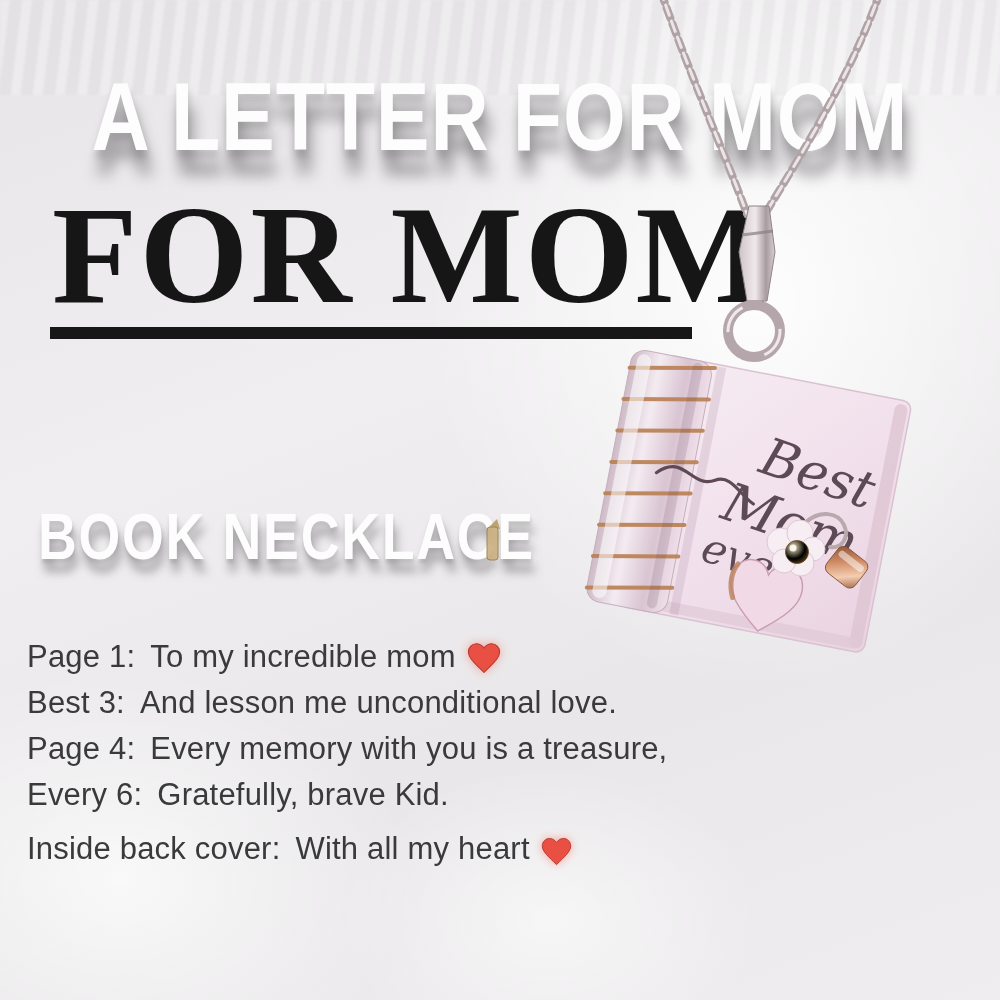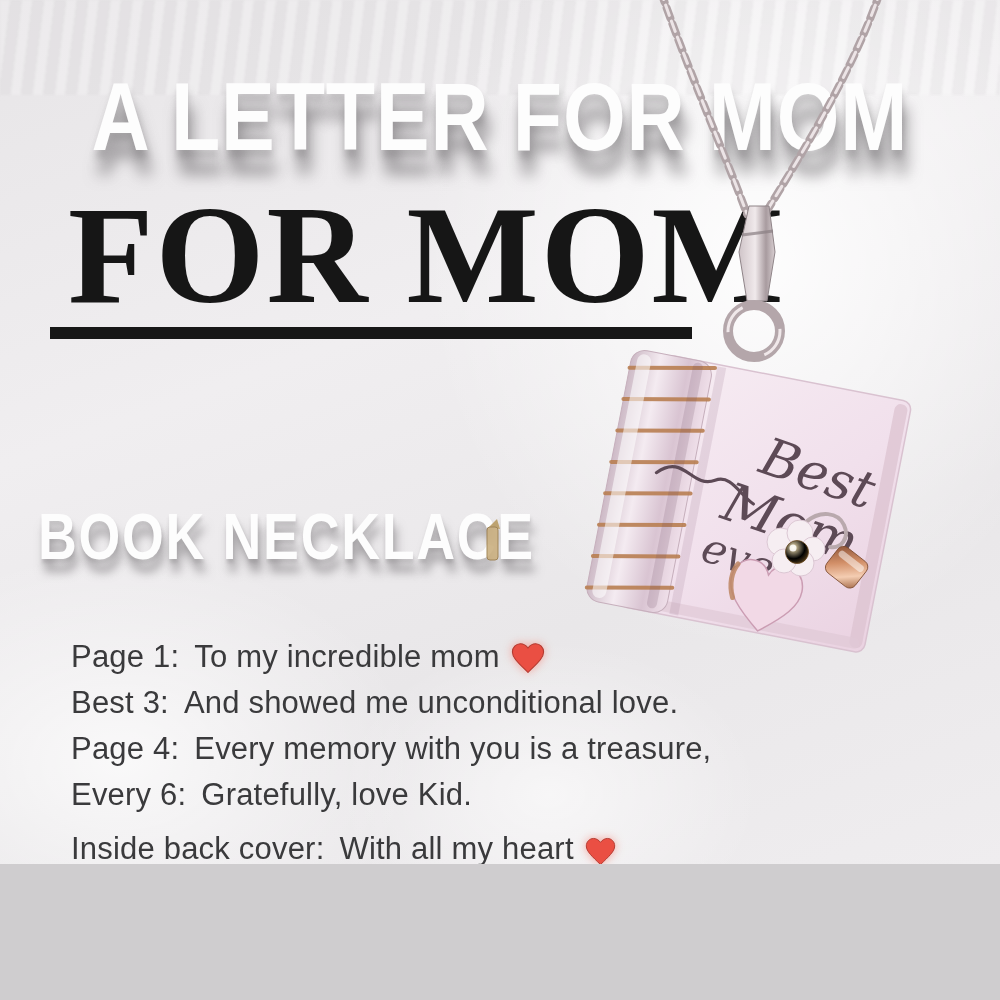--- a/index.html
+++ b/index.html
@@ -1,54 +1,54 @@
 <!DOCTYPE html>
 <html><head>
 <meta charset="utf-8">
 <style>
   html,body{margin:0;padding:0;background:#cfcdcf;}
   .canvas{
-    position:relative;width:1000px;height:864px;overflow:hidden;
+    position:relative;width:1000px;height:1000px;overflow:hidden;
     font-family:"Liberation Sans",sans-serif;
     background:
       radial-gradient(ellipse 480px 560px at 76% 30%, rgba(255,255,255,.9), rgba(255,255,255,0) 70%),
       radial-gradient(ellipse 420px 300px at 12% 88%, rgba(255,255,255,.75), rgba(255,255,255,0) 70%),
       radial-gradient(ellipse 300px 220px at 55% 92%, rgba(255,255,255,.6), rgba(255,255,255,0) 70%),
       linear-gradient(160deg,#e7e5e7 0%,#f0eef0 38%,#e9e7e9 68%,#efedef 100%);
   }
   .bg-streaks{
     position:absolute;left:0;top:0;width:100%;height:95px;opacity:.4;filter:blur(1px);
     background:repeating-linear-gradient(97deg, rgba(255,255,255,.5) 0 10px, rgba(198,195,198,.35) 10px 22px);
   }
   .tagline{
     position:absolute;left:0;right:0;top:64px;text-align:center;
     font-size:96px;font-weight:bold;line-height:1.1;color:#fdfdfd;white-space:nowrap;
     transform:scaleX(.84);letter-spacing:1px;
     text-shadow:5px 24px 16px rgba(92,89,92,.6), 1px 8px 8px rgba(128,125,128,.38);
   }
   .title{
-    position:absolute;left:68px;top:181px;
+    position:absolute;left:52px;top:181px;
     font-family:"Liberation Serif",serif;font-weight:bold;font-size:140px;line-height:1.05;
     color:#161616;letter-spacing:2px;white-space:nowrap;
   }
   .title-underline{
     position:absolute;left:50px;top:327px;width:642px;height:12px;background:#171717;
   }
   .product-label{
     position:absolute;left:38px;top:505px;
     font-size:64px;font-weight:bold;color:#fdfdfd;line-height:1;white-space:nowrap;
     transform:scaleX(.84);transform-origin:left center;letter-spacing:2px;
     text-shadow:4px 13px 10px rgba(122,119,122,.62), 1px 4px 4px rgba(150,147,150,.4);
   }
   .pages{position:absolute;left:0;top:0;width:100%;height:100%;}
   .row{
     position:absolute;left:27px;font-size:31px;color:#3a3a3c;white-space:nowrap;
     letter-spacing:.2px;
   }
-  .row .label{margin-right:15px;margin-left:44px;}
+  .row .label{margin-right:15px;}
   .row:nth-of-type(1){top:639px;}
   .row:nth-of-type(2){top:685px;}
   .row:nth-of-type(3){top:731px;}
   .row:nth-of-type(4){top:777px;text-align:center;}
   .row:nth-of-type(5){top:831px;}
   .row:nth-of-type(6){top:876px;}
   .row:nth-of-type(7){top:897px;}
   .heart{
     display:inline-block;vertical-align:-7px;margin-left:10px;
     filter:drop-shadow(0 0 5px rgba(243,150,140,.85));
@@ -66,27 +66,27 @@
   <div class="title-underline"></div>
   <div class="product-label">BOOK NECKLACE</div>
 
   <div class="pages">
     <div class="row">
       <span class="label">Page 1:</span><span>To my incredible mom</span><span class="heart"><svg width="36" height="33" viewBox="0 0 24 22">
             <path d="M12 21 C6 15 1.6 11.4 1.6 7.3 C1.6 4.2 4 1.8 6.9 1.8 C8.9 1.8 10.8 3 12 4.7 C13.2 3 15.1 1.8 17.1 1.8 C20 1.8 22.4 4.2 22.4 7.3 C22.4 11.4 18 15 12 21 Z" fill="#ea4f43" stroke="#b23a30" stroke-width="0.7"></path>
           </svg></span>
     </div>
     <div class="row">
-      <span class="label">Best 3:</span><span>And showed me unconditional love.</span>
+      <span class="label">Best 3:</span><span>And lesson me unconditional love.</span>
     </div>
     <div class="row">
       <span class="label">Page 4:</span><span>Every memory with you is a treasure,</span>
     </div>
     <div class="row">
-      <span class="label">Every 6:</span><span>Gratefully, love Kid.</span>
+      <span class="label">Every 6:</span><span>Gratefully, brave Kid.</span>
     </div>
     <div class="row">
       <span class="label">Inside back cover:</span><span>With all my heart</span><span class="heart"><svg width="33" height="30" viewBox="0 0 24 22">
             <path d="M12 21 C6 15 1.6 11.4 1.6 7.3 C1.6 4.2 4 1.8 6.9 1.8 C8.9 1.8 10.8 3 12 4.7 C13.2 3 15.1 1.8 17.1 1.8 C20 1.8 22.4 4.2 22.4 7.3 C22.4 11.4 18 15 12 21 Z" fill="#ea4f43" stroke="#b23a30" stroke-width="0.7"></path>
           </svg></span>
     </div>
   </div>
 
   <svg class="necklace-svg" width="1000" height="1000" viewBox="0 0 1000 1000">
     <defs>

